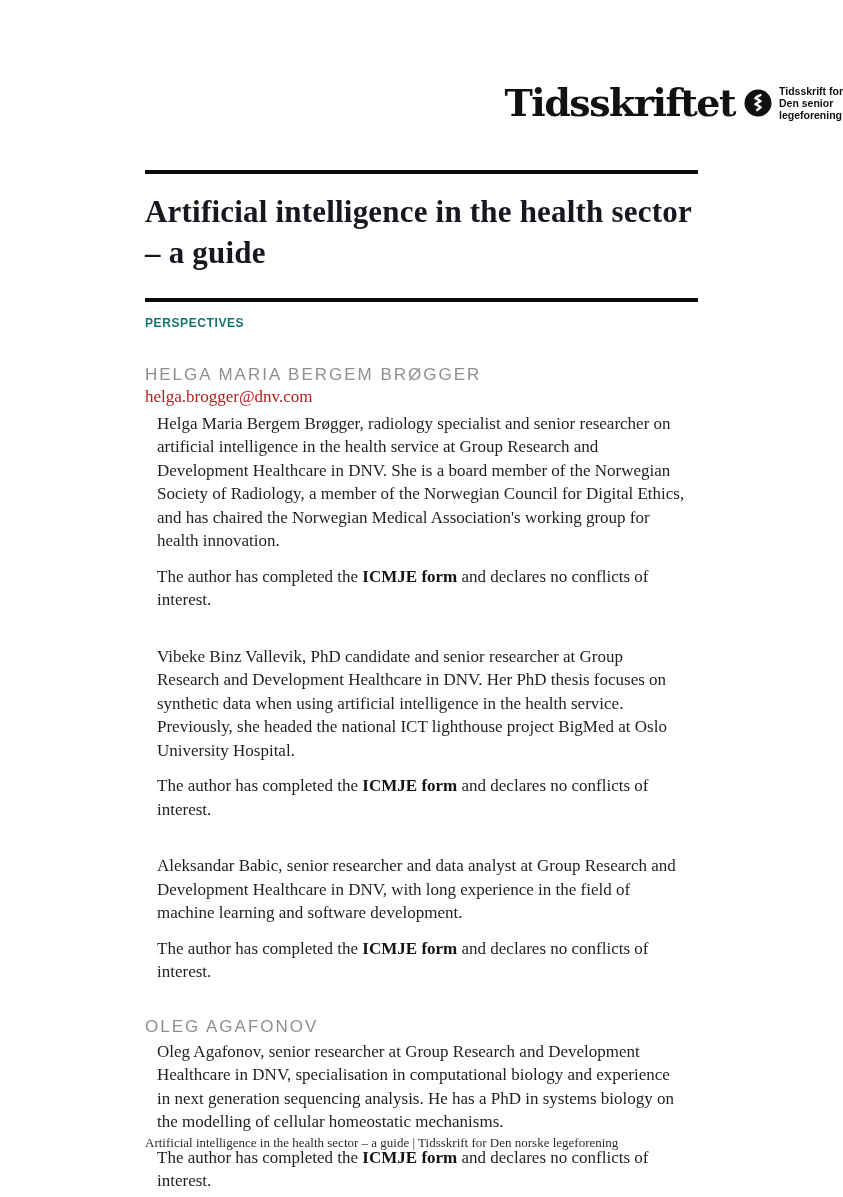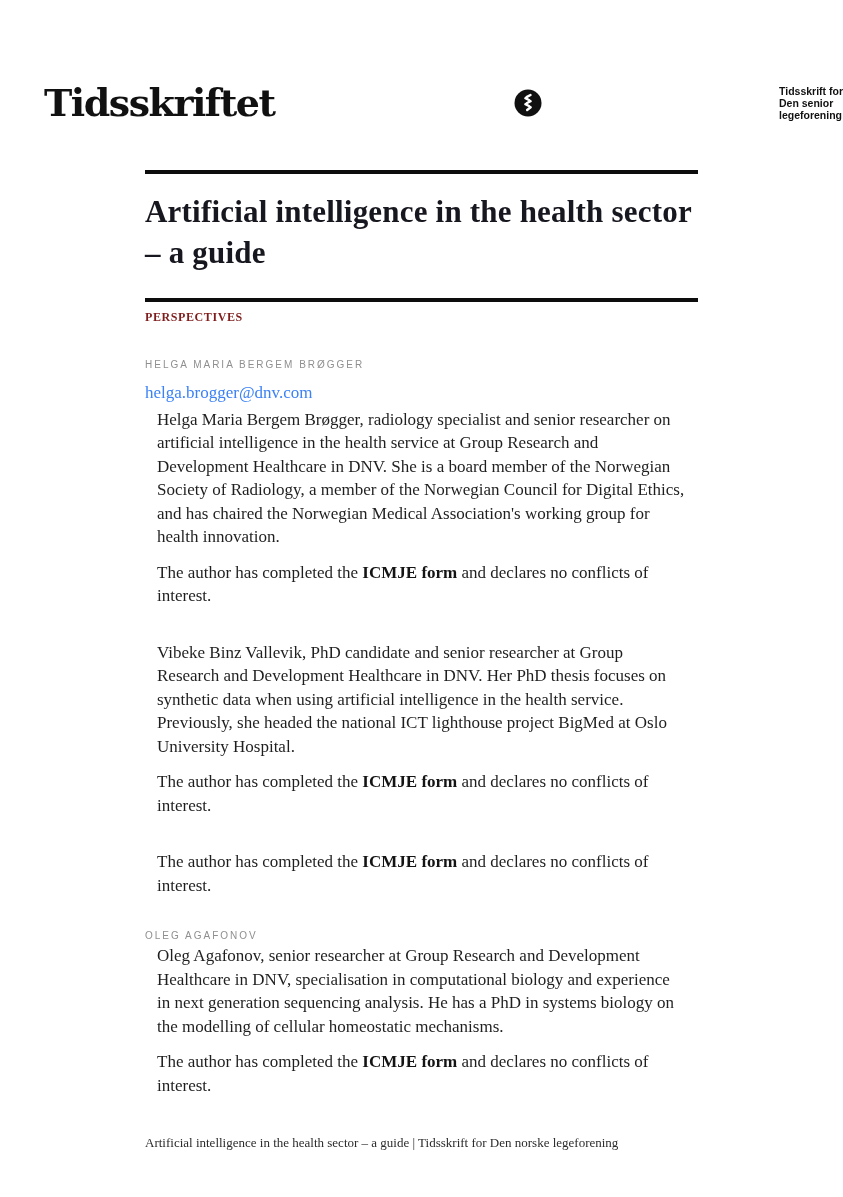--- a/index.html
+++ b/index.html
@@ -9,21 +9,21 @@
     font-family: "Liberation Serif", serif;
     position: relative;
     overflow: hidden;
   }
   .content { margin: 0 145px; width: 553px; }
 
   
   .logo-row {
     padding-top: 84px;
     display: flex;
-    justify-content: space-between;
+    justify-content: flex-end;
     align-items: center;
     gap: 7px;
     cursor: pointer;
     padding-left: 44px;
   }
   .wordmark {
     font-family: "DejaVu Serif", serif;
     font-weight: 700;
     font-size: 38px;
     line-height: 1;
@@ -51,45 +51,44 @@
     font-family: "Liberation Serif", serif;
     font-weight: 700;
     font-size: 31px;
     line-height: 41px;
     letter-spacing: 0.2px;
     color: #17171f;
   }
 
   
   .category {
-    margin-top: 8px;
-    font-family: Liberation Serif, serif;
+    margin-top: 14px;
+    font-family: Liberation Sans, sans-serif;
     font-weight: 600;
     font-size: 12px;
     letter-spacing: 0.6px;
-    color: #7f1d1d;
+    color: #0f766e;
     cursor: pointer;
     display: inline-block;
   }
 
   
   .author-section { margin-top: 33px; }
   .author-section.first { margin-top: 34px; }
   .author-name {
     font-family: "Liberation Sans", sans-serif;
     font-weight: 400;
-    font-size: 10px;
+    font-size: 17px;
     letter-spacing: 2px;
     color: #8f8f8f;
   }
   .author-email {
-    margin-top: 11px;
     font-size: 17px;
     line-height: 23.5px;
-    color: #3b82f6;
+    color: #b91c1c;
     display: inline-block;
     cursor: pointer;
   }
   .author-bio, .disclosure {
     margin: 12px;
     font-size: 17px;
     line-height: 23.5px;
     color: #1f1f1f;
   }
   .author-bio { margin-top: 3px; }
@@ -139,20 +138,21 @@
   </section>
 
   
   <section class="author-section">
     <p class="author-bio">Vibeke Binz Vallevik, PhD candidate and senior researcher at Group Research and Development Healthcare in DNV. Her PhD thesis focuses on synthetic data when using artificial intelligence in the health service. Previously, she headed the national ICT lighthouse project BigMed at Oslo University Hospital.</p>
     <p class="disclosure"><span>The author has completed the </span><span class="disclosure-link">ICMJE form</span><span> and declares no conflicts of interest.</span></p>
   </section>
 
   
   <section class="author-section">
+    <p class="author-bio">Aleksandar Babic, senior researcher and data analyst at Group Research and Development Healthcare in DNV, with long experience in the field of machine learning and software development.</p>
     <p class="disclosure"><span>The author has completed the </span><span class="disclosure-link">ICMJE form</span><span> and declares no conflicts of interest.</span></p>
   </section>
 
   
   <section class="author-section">
     <div class="author-name">OLEG AGAFONOV</div>
     <p class="author-bio">Oleg Agafonov, senior researcher at Group Research and Development Healthcare in DNV, specialisation in computational biology and experience in next generation sequencing analysis. He has a PhD in systems biology on the modelling of cellular homeostatic mechanisms.</p>
     <p class="disclosure"><span>The author has completed the </span><span class="disclosure-link">ICMJE form</span><span> and declares no conflicts of interest.</span></p>
   </section>
 </div>

